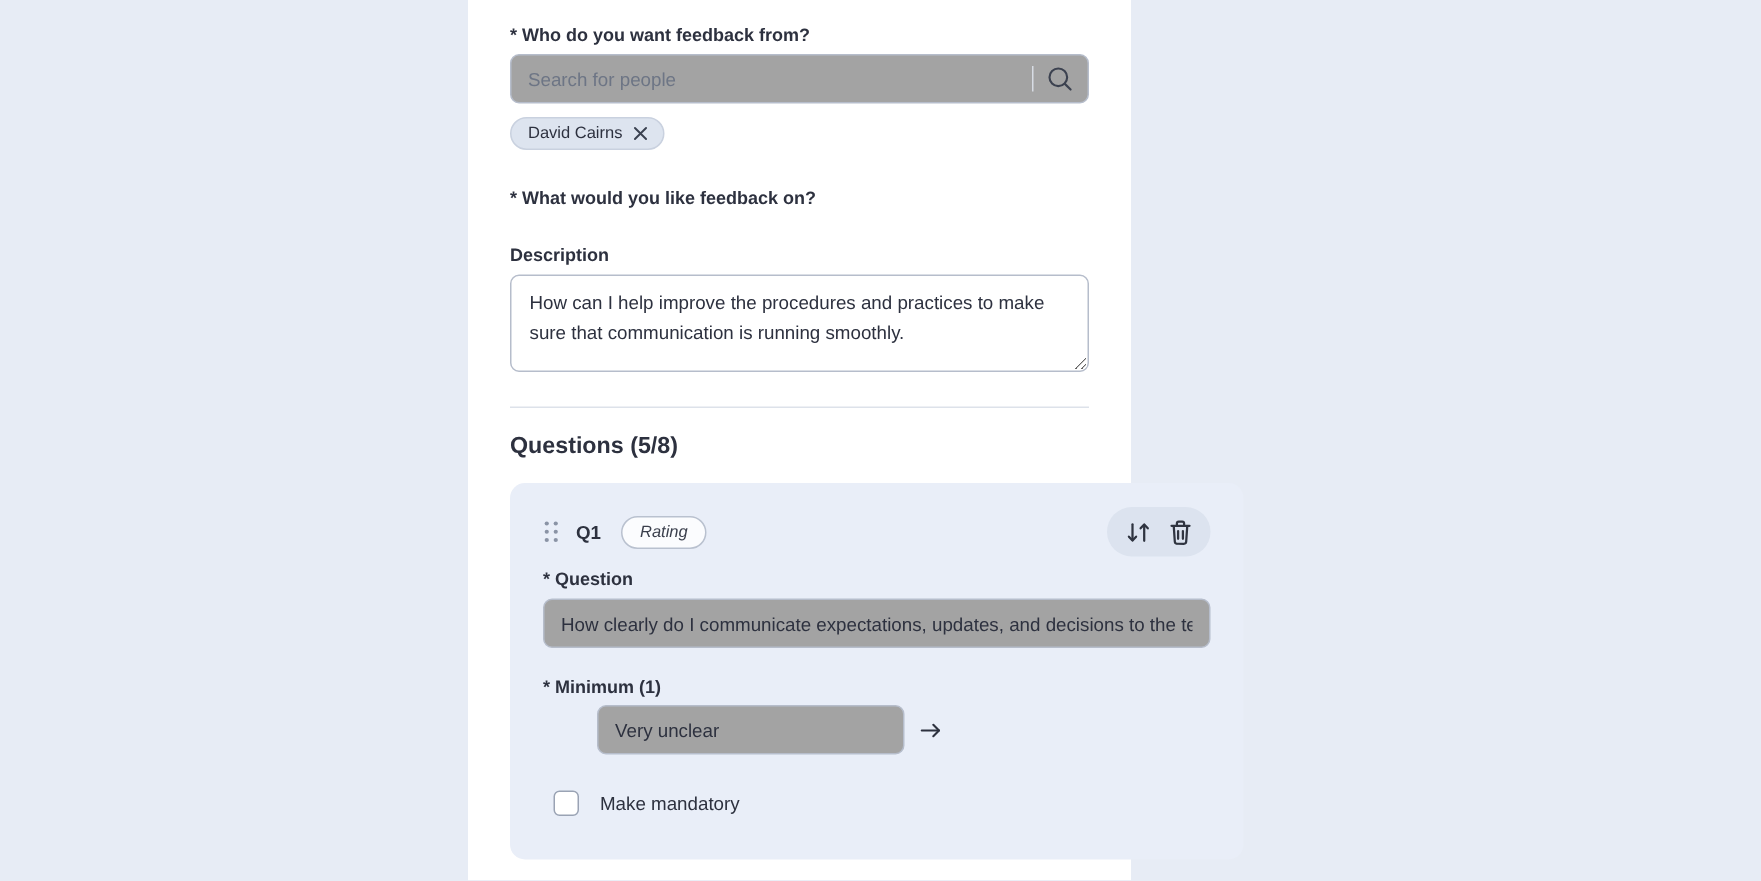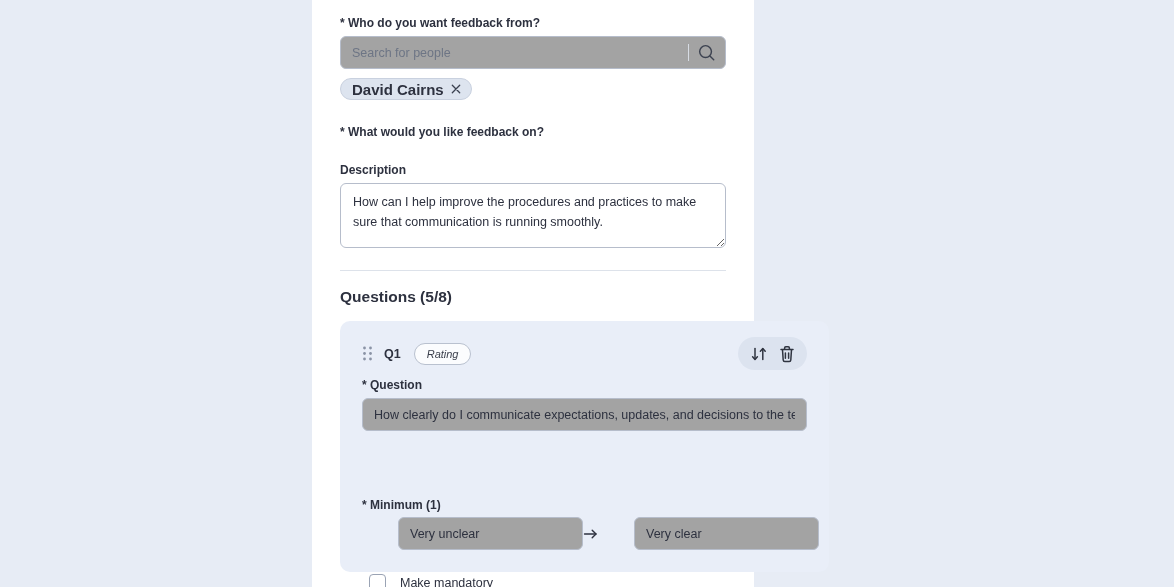--- a/index.html
+++ b/index.html
@@ -69,24 +69,23 @@
   }
   .chip {
     display: inline-flex;
     align-items: center;
     gap: 7px;
     margin-top: 9px;
     background: #dde4ef;
     border: 1px solid #c9d1df;
     border-radius: 999px;
     padding: 3px 10px 3px 11px;
-    font-size: 15px;
+    font-size: 11px;
     color: #2d313f;
     height: 22px;
-    font-weight: bold;
   }
   .chip .chip-x {
     display: flex;
     align-items: center;
     justify-content: center;
     cursor: pointer;
   }
   .section-gap-1 { margin-top: 25px; }
   .section-gap-2 { margin-top: 24px; }
   .textarea {
@@ -167,21 +166,21 @@
   .minmax-row {
     display: flex;
     align-items: center;
     margin-top: 5px;
   }
   .minmax-labels {
     display: flex;
     margin-top: 19px;
   }
   .minmax-labels .field-label { margin-bottom: 0; }
-  .minmax-labels .lbl-min { width: 205px; margin-top: 48px; }
+  .minmax-labels .lbl-min { width: 205px; }
   .minmax-labels .lbl-gap { width: 35px; }
   .minmax-labels .lbl-max { width: 205px; }
   .mm-input { width: 205px; margin-left: 36px; }
   .mm-arrow {
     width: 35px;
     display: flex;
     align-items: center;
     justify-content: center;
   }
   .mandatory-row {
@@ -293,21 +292,20 @@
       </div>
 
       <div class="minmax-row">
         <input class="text-input mm-input" type="text" value="Very unclear" style="">
         <span class="mm-arrow">
           <svg width="15" height="12" viewBox="0 0 15 12" fill="none" stroke="#2d313f" stroke-width="1.4" stroke-linecap="round" stroke-linejoin="round">
             <path d="M1.5 6 H13"></path>
             <path d="M9.2 2.2 L13 6 L9.2 9.8"></path>
           </svg>
         </span>
-        <input class="text-input mm-input" type="text" value="Very clear" style="">
       </div>
 
       <div class="mandatory-row">
         <input type="checkbox" class="checkbox" style="">
         <span class="mandatory-label">Make mandatory</span>
       </div>
     </div>
 
   </div>
 </div>

